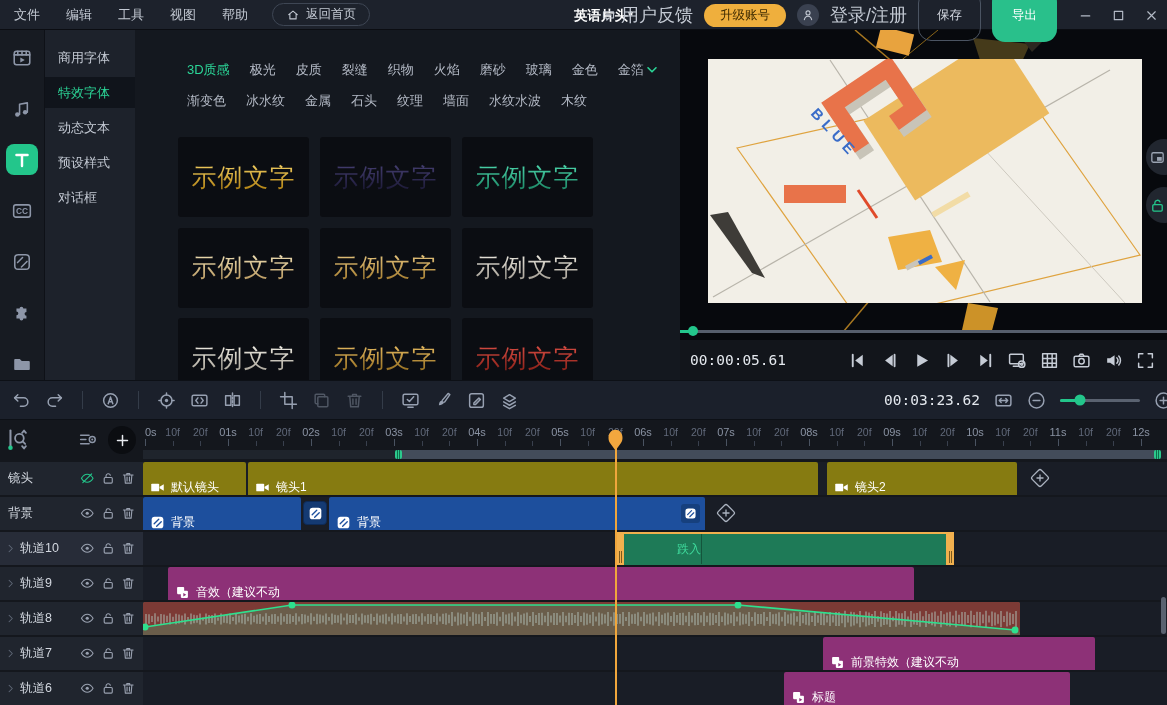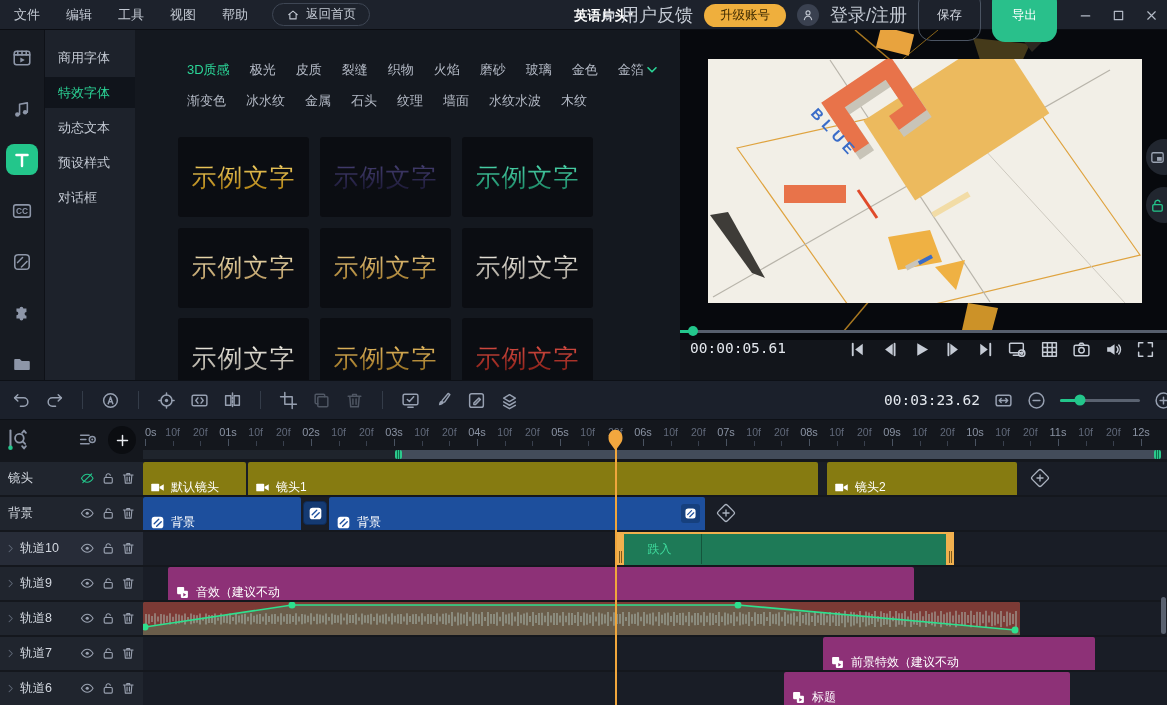--- a/index.html
+++ b/index.html
@@ -44,21 +44,21 @@
   .thumb{position:absolute;width:131px;height:80px;background:#0b0d12;border-radius:3px;display:flex;align-items:center;justify-content:center;overflow:hidden}
   .thumb span{font-size:25px;font-weight:normal;letter-spacing:1px;-webkit-background-clip:text;background-clip:text;color:transparent}
   
   .preview{position:absolute;left:680px;top:30px;width:487px;height:350px;background:#07090d}
   .fbtn{position:absolute;left:466px;width:36px;height:36px;border-radius:50%;background:#21262f;display:flex;align-items:center;justify-content:center;color:#9aa3b2}
   .fbtn .ic{width:17px;height:17px;margin-right:14px}
   .fbtn.grn{color:#23c68b}
   .seek{position:absolute;left:0;top:300px;width:487px;height:2.5px;background:#565e6c}
   .seek-fill{position:absolute;left:0;top:0;height:100%;background:#23c68b}
   .seek-dot{position:absolute;top:50%;width:10px;height:10px;border-radius:50%;background:#23c68b;transform:translate(-50%,-50%)}
-  .pctrl{position:absolute;left:0;top:310px;width:487px;height:40px;background:#12151b;display:flex;}
+  .pctrl{position:absolute;left:0;top:310px;width:487px;height:40px;background:#12151b;display:flex;align-items:center}
   .ptime,.ttime{font-family:"DejaVu Sans Mono","Liberation Mono",monospace;font-size:14.5px;color:#e4e8ee}
   .ptime{margin-left:10px}
   .pbtns{position:absolute;left:168px;display:flex;align-items:center;gap:13px;color:#c6ccd6}
   .pbtns .pbtn .ic{width:19px;height:19px}
   
   .tbar{position:absolute;left:0;top:380px;width:1167px;height:40px;background:#1b202b;border-top:1px solid #0d1016;border-bottom:1px solid #0d1016;display:flex;align-items:center;z-index:40}
   .tbar-icons{display:flex;align-items:center;gap:14px;padding-left:12px;color:#97a0b1}
   .tbar-icons .tbtn .ic{width:19px;height:19px}
   .tbtn.dim{color:#4f5663}
   .tdiv{width:1px;height:18px;background:#343c49;margin:0 4px}
@@ -101,21 +101,21 @@
   .clip .ic{width:15px;height:15px;margin:0 6px 0 7px;flex:none}
   .clip .clabel{white-space:nowrap}
   .clip.video{background:#867b11}
   .clip.bgc{background:#1d4f9d}
   .clip.grp{background:#8d3177}
   .transnode{position:absolute;top:4px;width:24px;height:24px;border-radius:4px;background:#143a73;border:1px solid #0d2a57;display:flex;align-items:center;justify-content:center;color:#fff}
   .transnode .ic{width:15px;height:15px;margin:0}
   .endtrans{position:absolute;right:5px;top:7px;width:19px;height:19px;border-radius:3px;background:#16407e;display:flex;align-items:center;justify-content:center;color:#fff}
   .endtrans .ic{width:13px;height:13px;margin:0}
   .clip.fx{background:#1e7a57;border:2px solid #f1b04e;border-radius:3px;overflow:visible}
-  .fxsec{position:absolute;left:0;top:0;bottom:16px;border-right:1px solid rgba(0,0,0,.3);display:flex;align-items:center;justify-content:center}
+  .fxsec{position:absolute;left:0;top:0;bottom:16px;border-right:1px solid rgba(0,0,0,.3);display:flex;align-items:center;justify-content:flex-end}
   .fxsec span{color:#3fdb9d;font-size:12px}
   .fxhandle{position:absolute;top:-2px;bottom:-2px;width:8px;background:#f1b04e;display:flex;align-items:center;justify-content:center}
   .fxhandle i{display:block;width:3px;height:12px;border-left:1px solid #7a5a1e;border-right:1px solid #7a5a1e}
   .clip.audio{background:#6a5d4a}
   .addmark{position:absolute;top:3px;width:26px;height:26px;color:#aab2bf}
   .ph-line{position:absolute;left:615px;top:10px;width:2px;height:275px;background:#f0a63c;z-index:30}
   .ph-top{position:absolute;left:608px;top:9px;z-index:31}
   .vscroll{position:absolute;left:1161px;top:177px;width:5px;height:37px;border-radius:3px;background:#5a6270;z-index:32}
 </style>
 </head>

